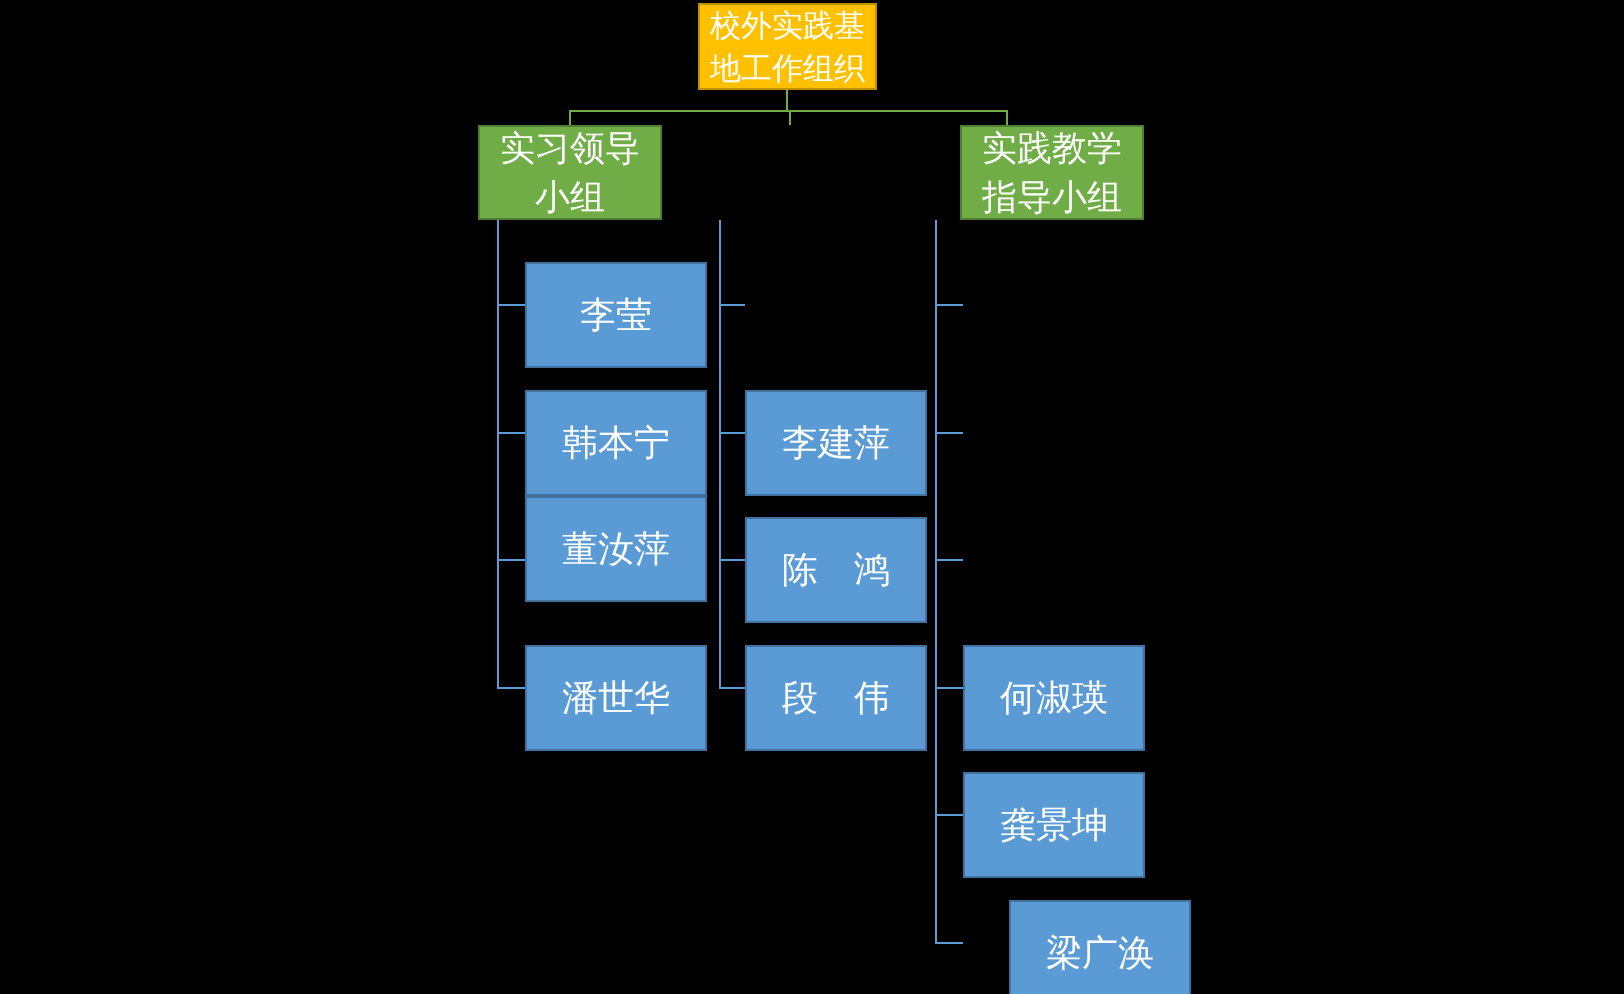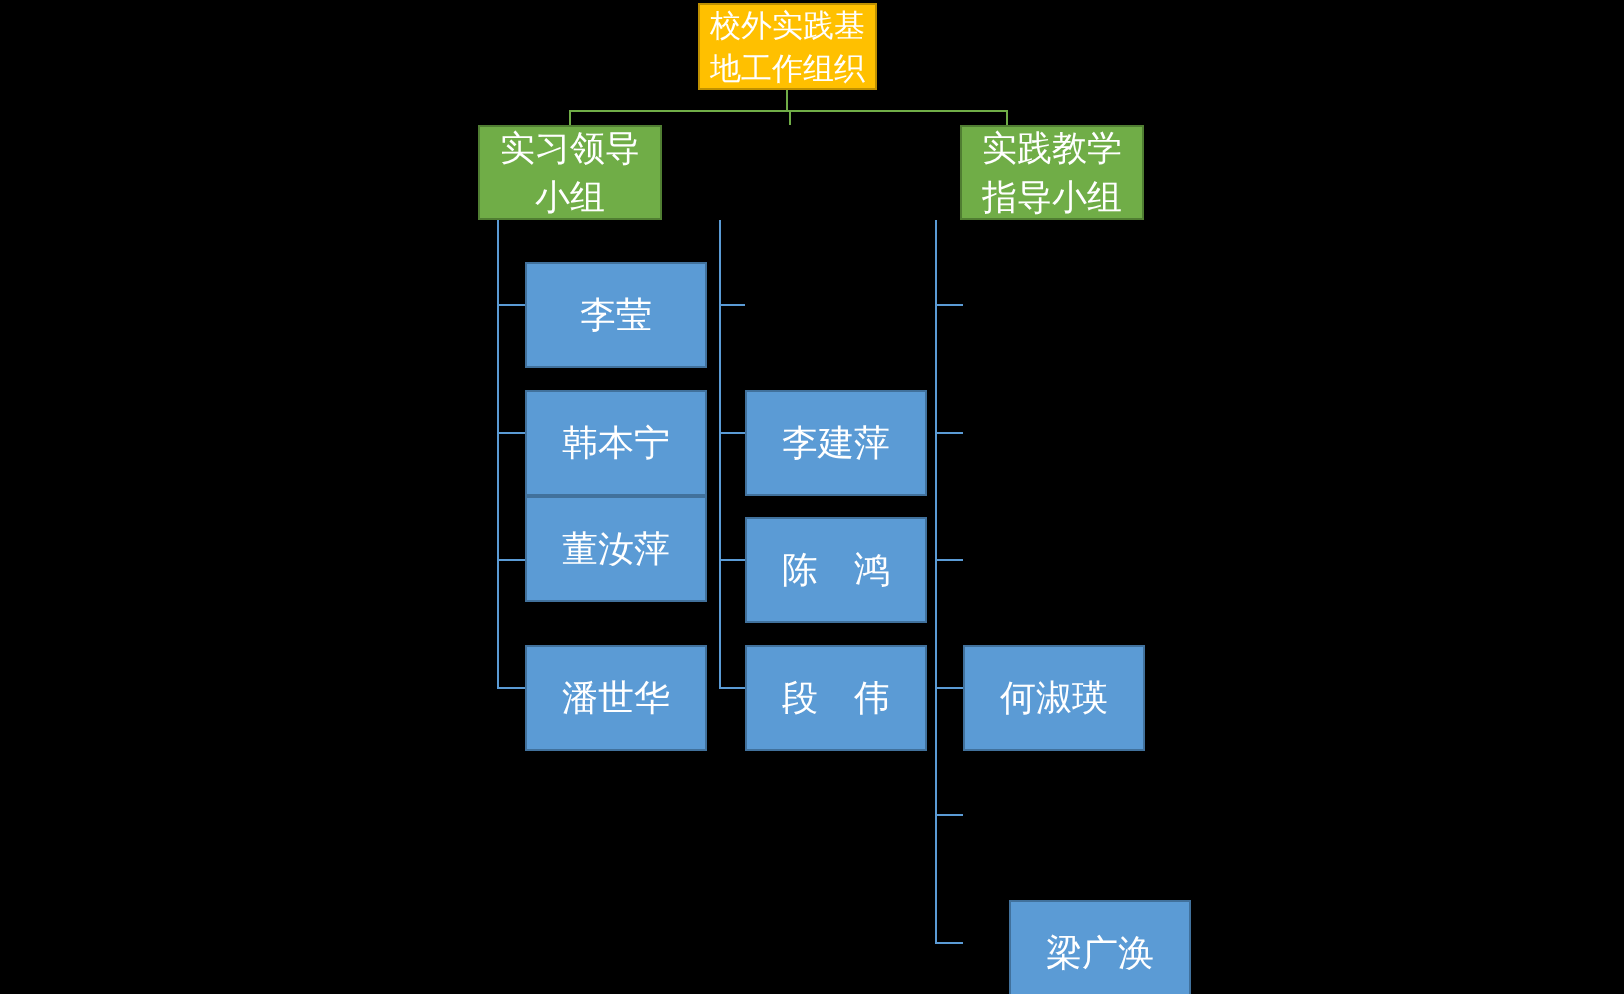--- a/index.html
+++ b/index.html
@@ -87,15 +87,16 @@
   <div class="box member-box" style="left:525px; top:262px">李莹</div>
   <div class="box member-box" style="left:525px; top:390px">韩本宁</div>
   <div class="box member-box" style="left:525px; top:496px">董汝萍</div>
   <div class="box member-box" style="left:525px; top:645px">潘世华</div>
 
   <div class="box member-box" style="left:745px; top:390px">李建萍</div>
   <div class="box member-box" style="left:745px; top:517px">陈　鸿</div>
   <div class="box member-box" style="left:745px; top:645px">段　伟</div>
 
   <div class="box member-box" style="left:963px; top:645px">何淑瑛</div>
+  <div class="box member-box" style="left:963px; top:772px">龚景坤</div>
   <div class="box member-box" style="left:1009px; top:900px">梁广涣</div>
 
 </div>
 
 </body></html>

